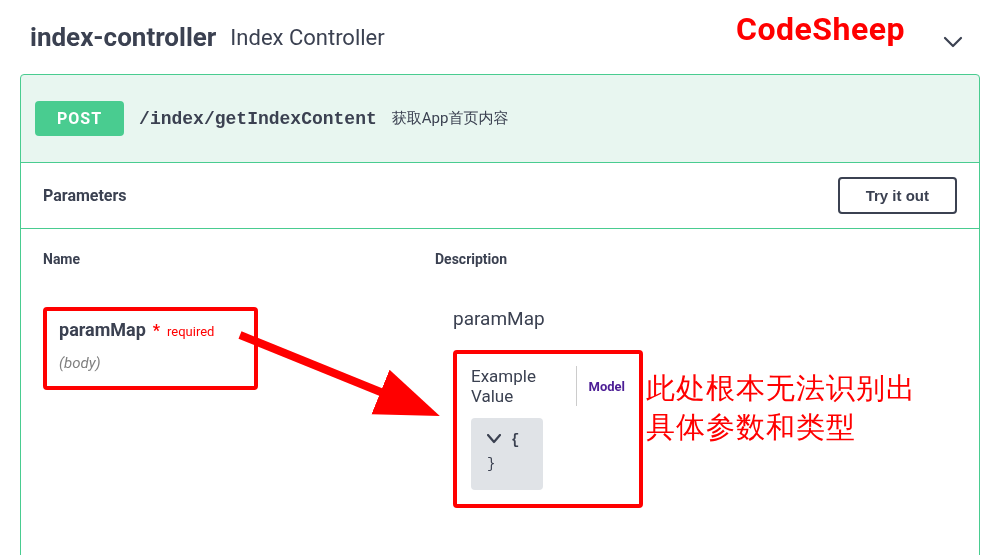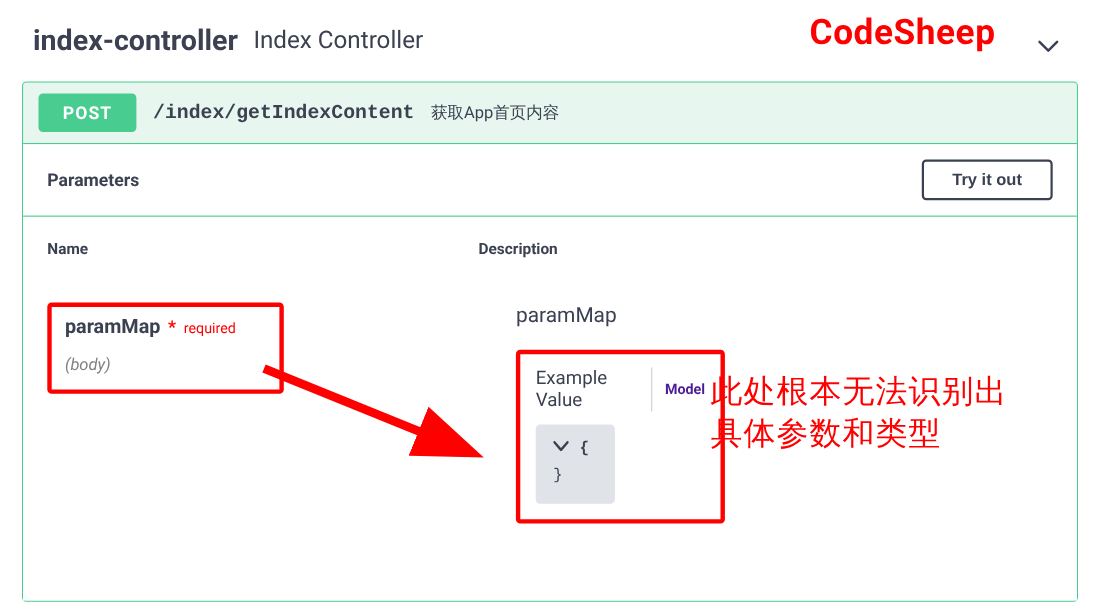--- a/index.html
+++ b/index.html
@@ -55,21 +55,21 @@
     }
     .op-container {
       margin: 0 20px;
       border: 1px solid #49cc90;
       border-radius: 4px;
       background: #e8f6f0;
     }
     .op-header {
       display: flex;
       align-items: center;
-      padding: 10px 14px;
+      padding: 26px 14px;
     }
     .method-badge {
       background: #49cc90;
       color: #fff;
       font-weight: 700;
       font-size: 16px;
       padding: 8px 22px;
       border-radius: 4px;
       letter-spacing: 1px;
     }
@@ -123,21 +123,20 @@
     }
     .col-name-header {
       width: 392px;
     }
     .col-desc-header {
       flex: 1;
     }
     .param-row {
       display: flex;
       padding-top: 28px;
-      gap: 16px;
     }
     .col-name {
       width: 410px;
     }
     .col-desc {
       flex: 1;
     }
     .param-name-box {
       border: 4px solid #ff0000;
       border-radius: 4px;

